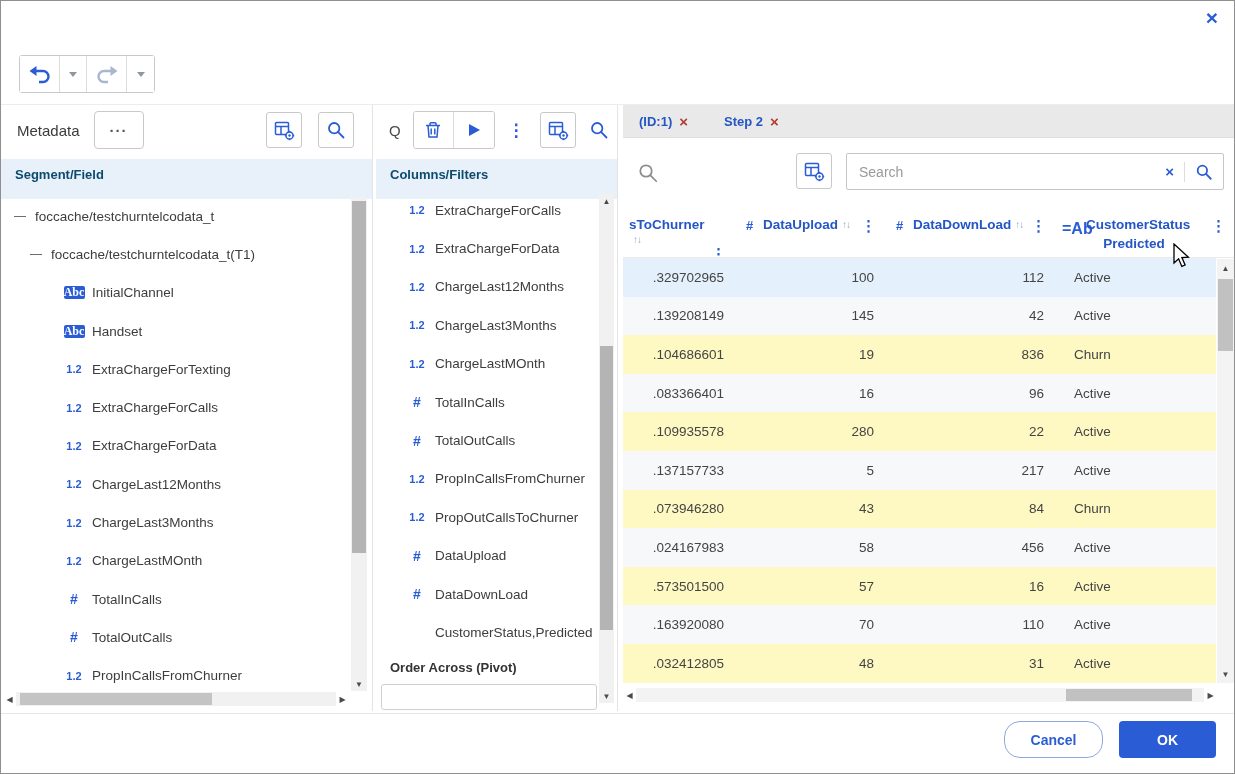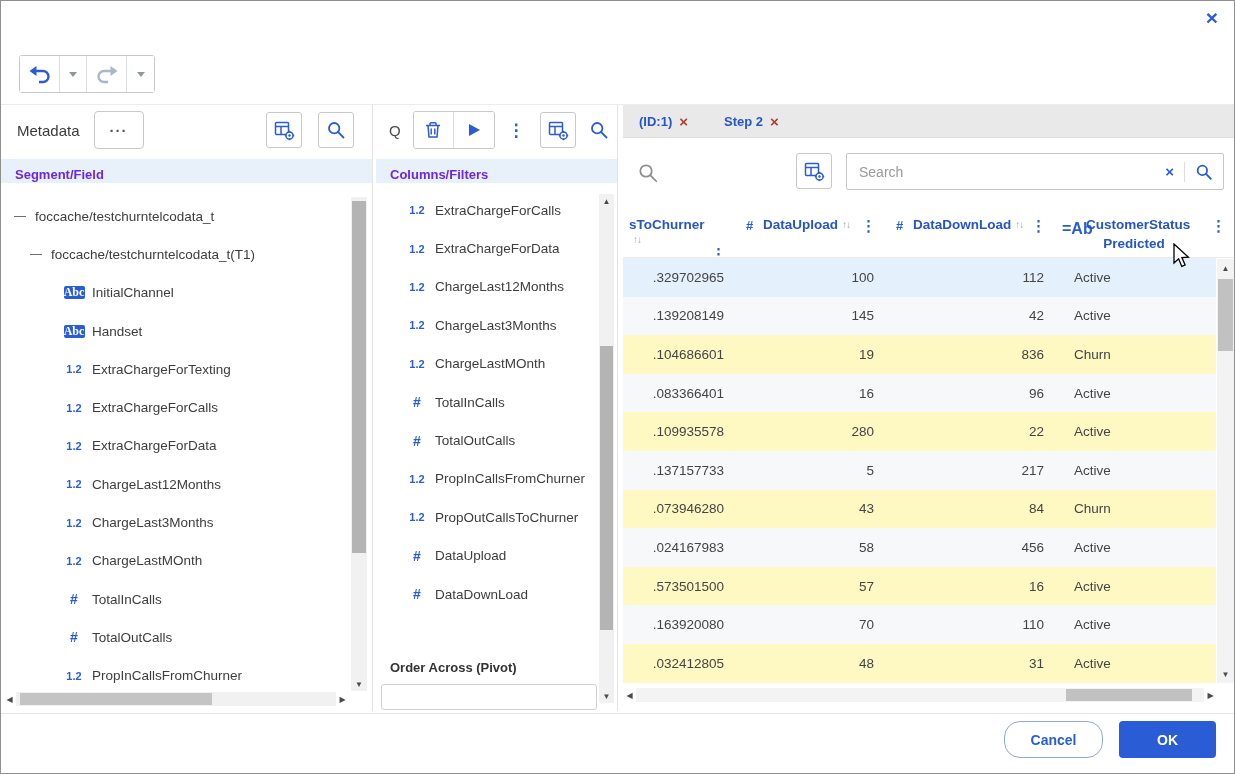--- a/index.html
+++ b/index.html
@@ -29,21 +29,21 @@
   .vdiv2 { position: absolute; left: 616px; top: 104px; height: 606px; width: 1px; background: #e4e4e4; }
 
   
   .metadata-row { position: absolute; left: 0; top: 106px; width: 371px; height: 46px; display: flex; align-items: center; }
   .metadata-title { margin-left: 16px; font-size: 15px; color: #3b3b3b; }
   .more-btn { margin-left: 14px; width: 50px; height: 38px; border: 1px solid #c9c9c9; border-radius: 4px; font-size: 15px; font-weight: bold; color: #555; letter-spacing: 1px; }
   .sq-btn { width: 36px; height: 36px; border: 1px solid #c9c9c9; border-radius: 3px; display: flex; align-items: center; justify-content: center; color: #2a5cd6; }
   .metadata-row .sq-btn.gear { margin-left: auto; }
   .metadata-row .sq-btn.search { margin-left: 16px; margin-right: 18px; }
 
-  .section-header { position: absolute; height: 24px; line-height: 32px; background: #e8f0fa; color: #6d28d9; font-size: 13px; font-weight: bold; padding-left: 14px; }
+  .section-header { position: absolute; height: 40px; line-height: 32px; background: #e8f0fa; color: #0c4a6e; font-size: 13px; font-weight: bold; padding-left: 14px; }
   .seg-header { left: 0; top: 158px; width: 371px; }
   .cf-header  { left: 375px; top: 158px; width: 241px; }
 
   .tree { position: absolute; left: 0; top: 190px; width: 348px; height: 498px; overflow: hidden; padding-top: 6px; }
   .trnode { height: 38.3px; display: flex; align-items: center; font-size: 13.5px; color: #3d3d3d; cursor: default; }
   .trnode.lvl0 { padding-left: 13px; }
   .trnode.lvl1 { padding-left: 29px; }
   .trnode.lvl2 { padding-left: 60px; }
   .collapse-mark { width: 16px; color: #5a5a5a; font-size: 12px; }
   .nlabel { margin-left: 5px; white-space: nowrap; }
@@ -354,20 +354,29 @@
       <span class="nlabel">PropOutCallsToChurner</span>
     </div>
     <div class="mrow">
       <span class="ic ic-int">#</span>
       <span class="nlabel">DataUpload</span>
     </div>
     <div class="mrow">
       <span class="ic ic-int">#</span>
       <span class="nlabel">DataDownLoad</span>
     </div>
+    <div class="mrow">
+      <span class="ic ic-matrix">
+        <i class="mx mx0"></i>
+        <i class="mx mx1"></i>
+        <i class="mx mx2"></i>
+        <i class="mx mx3"></i>
+      </span>
+      <span class="nlabel">CustomerStatus,Predicted</span>
+    </div>
   </div>
 
 <div class="order-across">Order Across (Pivot)</div>
 <div class="drop-zone"></div>
 
 <div class="vscroll mid-vscroll">
   <div class="sb-arrow up">▲</div>
   <div class="vthumb"></div>
   <div class="sb-arrow down">▼</div>
 </div>

